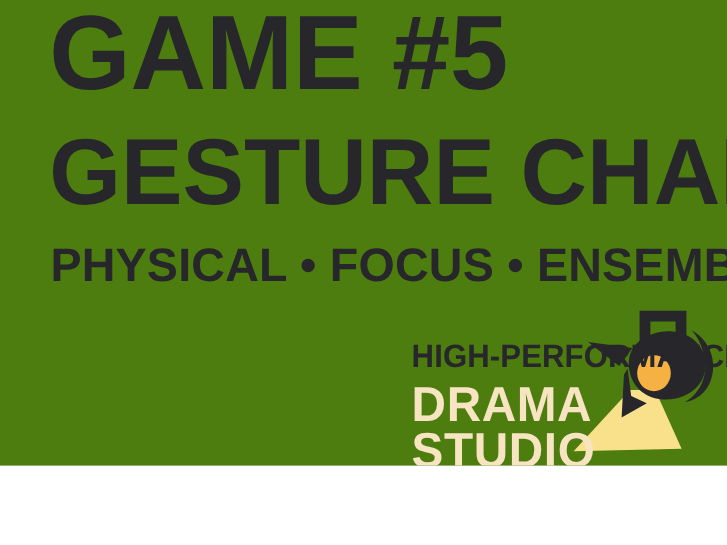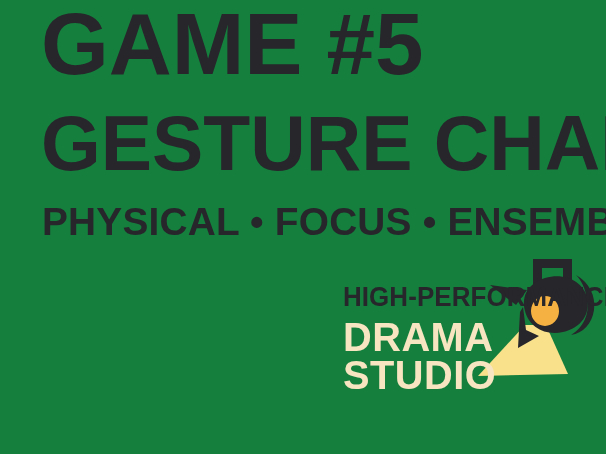--- a/index.html
+++ b/index.html
@@ -9,22 +9,22 @@
   body {
     width: 606px;
     height: 454px;
     overflow: hidden;
     font-family: "Liberation Sans", sans-serif;
   }
 
   #poster {
     position: relative;
     width: 606px;
-    height: 454px;
-    background: #15803d;
+    height: 388px;
+    background: #4d7c0f;
     overflow: hidden;
   }
 
   
   .headline-block {
     position: absolute;
     left: 41px;
     top: 0px;
   }
 

